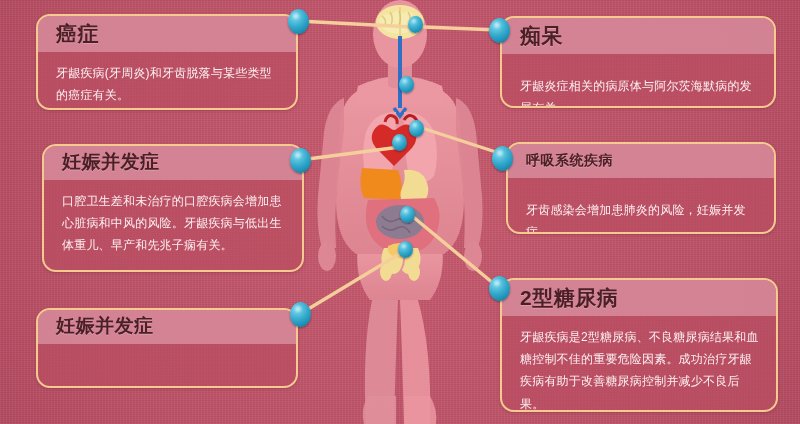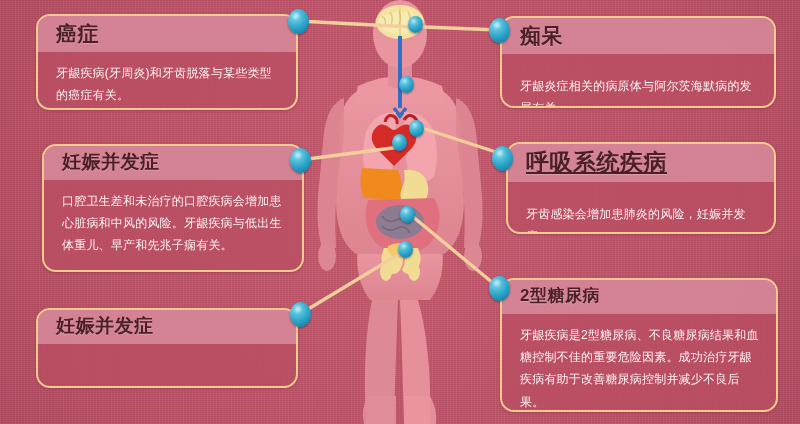--- a/index.html
+++ b/index.html
@@ -90,22 +90,22 @@
   #panel-cardio        { left: 42px;  top: 144px; width: 262px; height: 128px; }
   #panel-pregnancy     { left: 36px;  top: 308px; width: 262px; height: 80px; }
   #panel-dementia      { left: 500px; top: 16px;  width: 276px; height: 92px; }
   #panel-respiratory   { left: 506px; top: 142px; width: 270px; height: 92px; }
   #panel-diabetes      { left: 500px; top: 278px; width: 278px; height: 134px; }
 
   #panel-cancer .panel-title      { font-size: 21px; }
   #panel-dementia .panel-title    { font-size: 21px; }
   #panel-cardio .panel-title      { font-size: 19px; }
   #panel-pregnancy .panel-title   { font-size: 19px; }
-  #panel-respiratory .panel-title { font-size: 23px; text-decoration: underline; }
-  #panel-diabetes .panel-title    { font-size: 17px; }
+  #panel-respiratory .panel-title { font-size: 14px; }
+  #panel-diabetes .panel-title    { font-size: 21px; }
 
   
   .dot {
     position: absolute;
     width: 21px;
     height: 25px;
     border-radius: 50%;
     z-index: 6;
     background:
       radial-gradient(circle at 34% 30%, #7fd9ee 0%, #3aaed0 42%, #1b8fb5 72%, #11728f 100%);

